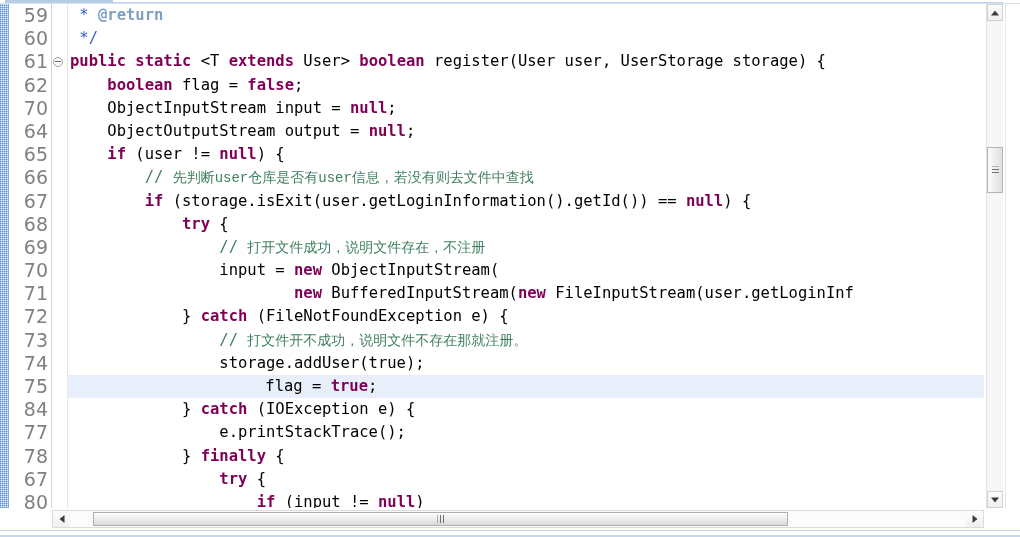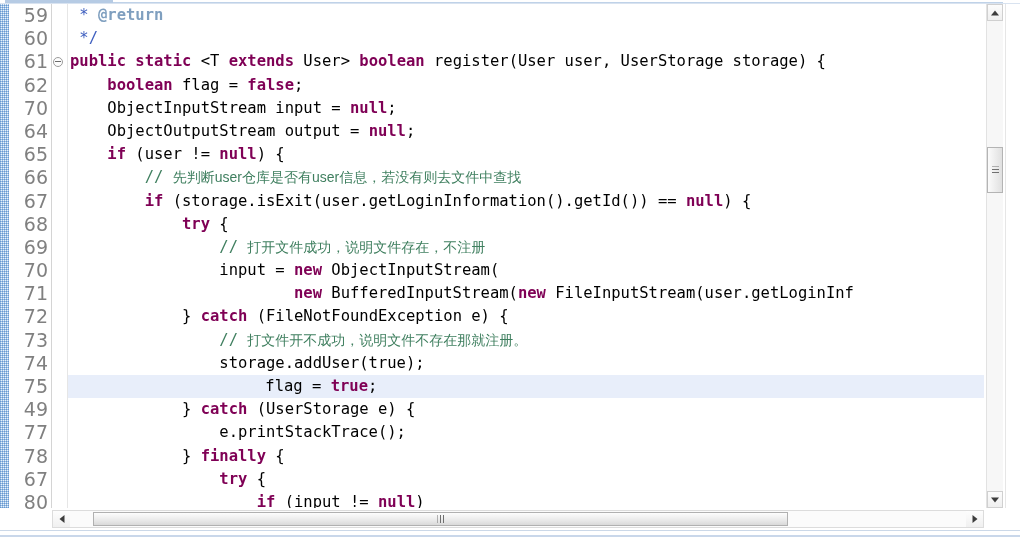--- a/index.html
+++ b/index.html
@@ -154,21 +154,21 @@
     width: 916px;
     padding-left: 48px;
   }
 
   
   .kw       { color: #7f0055; font-weight: bold; }
   .cmt      { color: #3f7f5f; }
   .doc      { color: #3f5fbf; }
   .doctag   { color: #7f9fbf; font-weight: bold; }
   .plain    { color: #000000; }
-  .cjk      { font-family: Liberation Sans, sans-serif; font-size: 14px; }
+  .cjk      { font-family: Liberation Mono, monospace; font-size: 14px; }
 
   
   #vscroll {
     position: absolute;
     right: 17px; top: 4px;
     width: 17px;
     height: 504px;
     background: #f7f7f7;
     border-left: 1px solid #e2e2e2;
     box-sizing: border-box;
@@ -311,21 +311,21 @@
     <div class="gutter-line">66</div>
     <div class="gutter-line">67</div>
     <div class="gutter-line">68</div>
     <div class="gutter-line">69</div>
     <div class="gutter-line">70</div>
     <div class="gutter-line">71</div>
     <div class="gutter-line">72</div>
     <div class="gutter-line">73</div>
     <div class="gutter-line">74</div>
     <div class="gutter-line">75</div>
-    <div class="gutter-line">49</div>
+    <div class="gutter-line">84</div>
     <div class="gutter-line">77</div>
     <div class="gutter-line">78</div>
     <div class="gutter-line">67</div>
     <div class="gutter-line">80</div>
   </div>
 
   <div id="fold-margin">
     <div class="fold-line"></div>
     <div class="fold-line"></div>
     <div class="fold-line">
@@ -381,21 +381,21 @@
     <div class="code-line"><span class="plain">                        </span><span class="kw">new</span><span class="plain"> BufferedInputStream(</span><span class="kw">new</span><span class="plain"> FileInputStream(user.getLoginInf</span></div>
 
     <div class="code-line"><span class="plain">            } </span><span class="kw">catch</span><span class="plain"> (FileNotFoundException e) {</span></div>
 
     <div class="code-line"><span class="cmt">                // </span><span class="cmt cjk">打文件开不成功，说明文件不存在那就注册。</span></div>
 
     <div class="code-line"><span class="plain">                storage.addUser(true);</span></div>
 
     <div class="code-line current"><span class="plain">                flag = </span><span class="kw">true</span><span class="plain">;</span></div>
 
-    <div class="code-line"><span class="plain">            } </span><span class="kw">catch</span><span class="plain"> (UserStorage e) {</span></div>
+    <div class="code-line"><span class="plain">            } </span><span class="kw">catch</span><span class="plain"> (IOException e) {</span></div>
 
     <div class="code-line"><span class="plain">                e.printStackTrace();</span></div>
 
     <div class="code-line"><span class="plain">            } </span><span class="kw">finally</span><span class="plain"> {</span></div>
 
     <div class="code-line"><span class="plain">                </span><span class="kw">try</span><span class="plain"> {</span></div>
 
     <div class="code-line"><span class="plain">                    </span><span class="kw">if</span><span class="plain"> (input != </span><span class="kw">null</span><span class="plain">)</span></div>
 
   </div>

